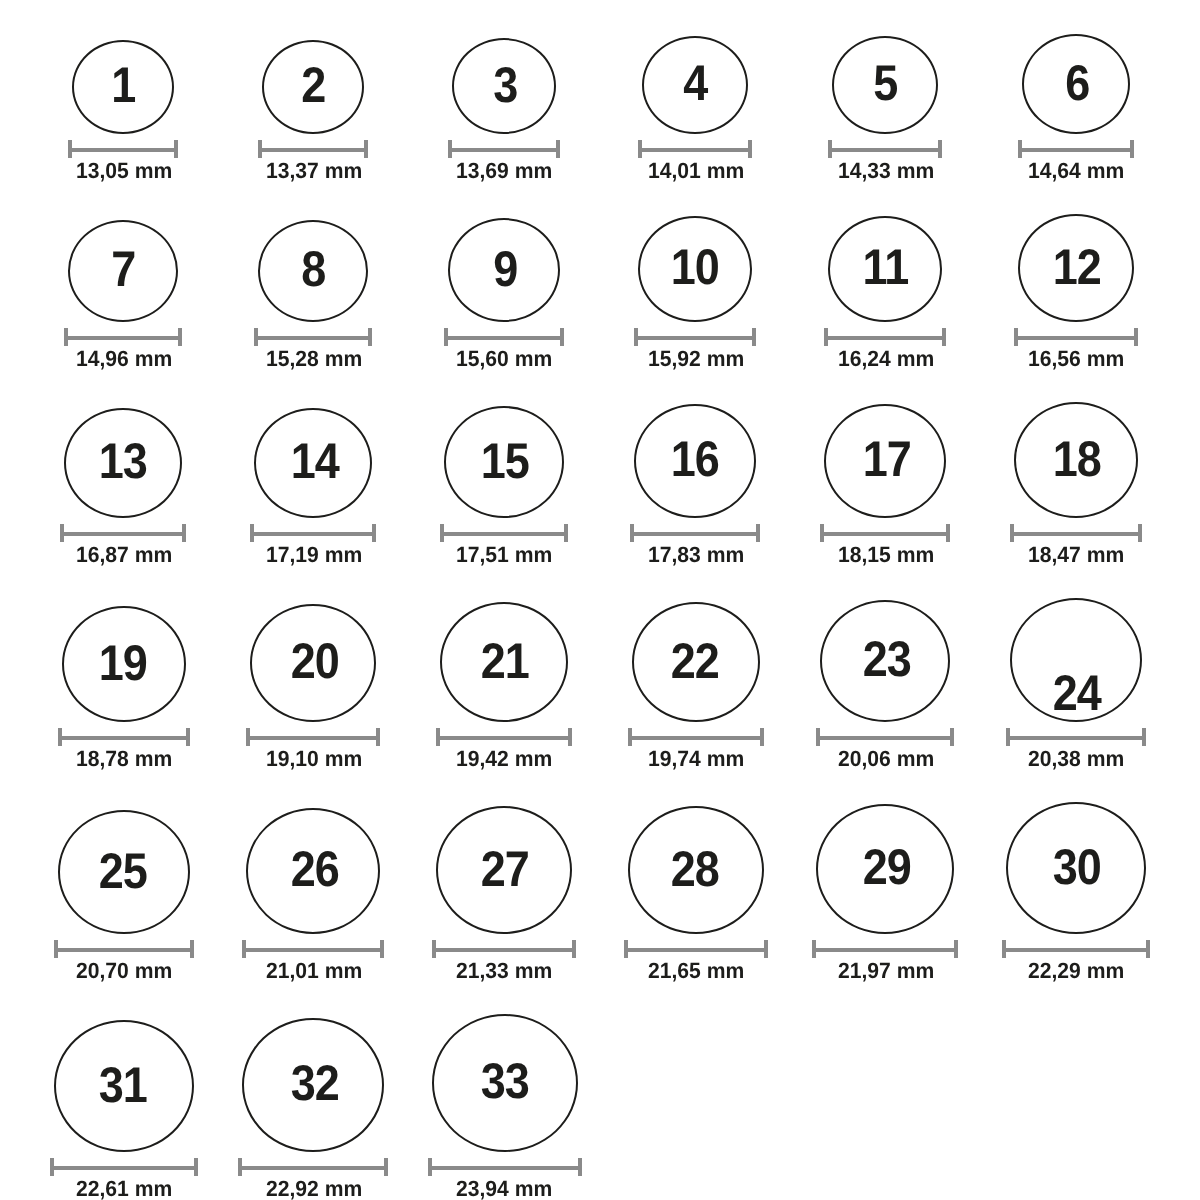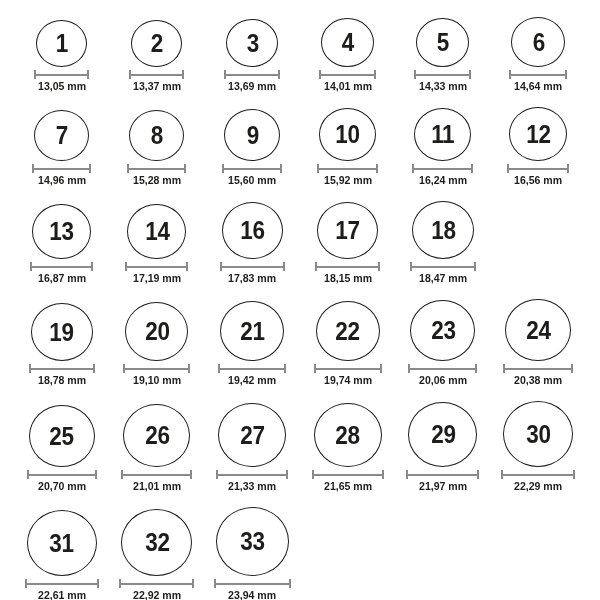--- a/index.html
+++ b/index.html
@@ -227,20 +227,31 @@
       <span class="num">14</span>
     </div>
     <div class="ruler" style="width: 63px;">
       <span class="tick"></span>
       <span class="rline"></span>
       <span class="tick"></span>
     </div>
     <div class="dlabel">17,19 mm</div>
   </div>
       <div class="cell">
+    <div class="circle" style="width: 60px; height: 56px;">
+      <span class="num">15</span>
+    </div>
+    <div class="ruler" style="width: 64px;">
+      <span class="tick"></span>
+      <span class="rline"></span>
+      <span class="tick"></span>
+    </div>
+    <div class="dlabel">17,51 mm</div>
+  </div>
+      <div class="cell">
     <div class="circle" style="width: 61px; height: 57px;">
       <span class="num">16</span>
     </div>
     <div class="ruler" style="width: 65px;">
       <span class="tick"></span>
       <span class="rline"></span>
       <span class="tick"></span>
     </div>
     <div class="dlabel">17,83 mm</div>
   </div>
@@ -317,21 +328,21 @@
       <span class="num">23</span>
     </div>
     <div class="ruler" style="width: 69px;">
       <span class="tick"></span>
       <span class="rline"></span>
       <span class="tick"></span>
     </div>
     <div class="dlabel">20,06 mm</div>
   </div>
       <div class="cell">
-    <div class="circle" style="width: 66px; height: 62px;">
+    <div class="circle" style="width: 66px; height: 62px; align-items: flex-end;">
       <span class="num">24</span>
     </div>
     <div class="ruler" style="width: 70px;">
       <span class="tick"></span>
       <span class="rline"></span>
       <span class="tick"></span>
     </div>
     <div class="dlabel">20,38 mm</div>
   </div>
     </div>

